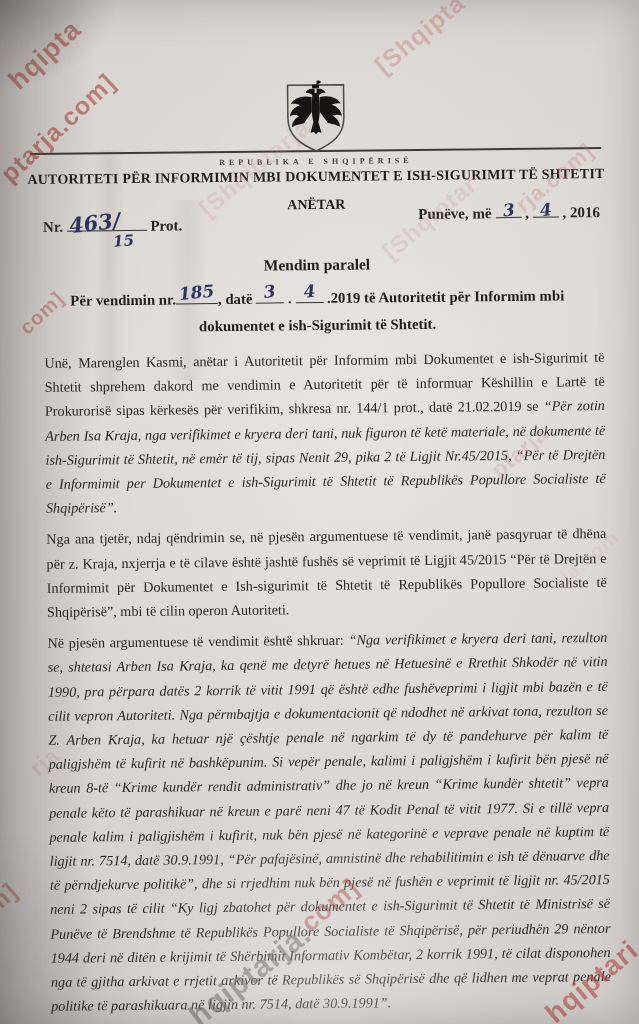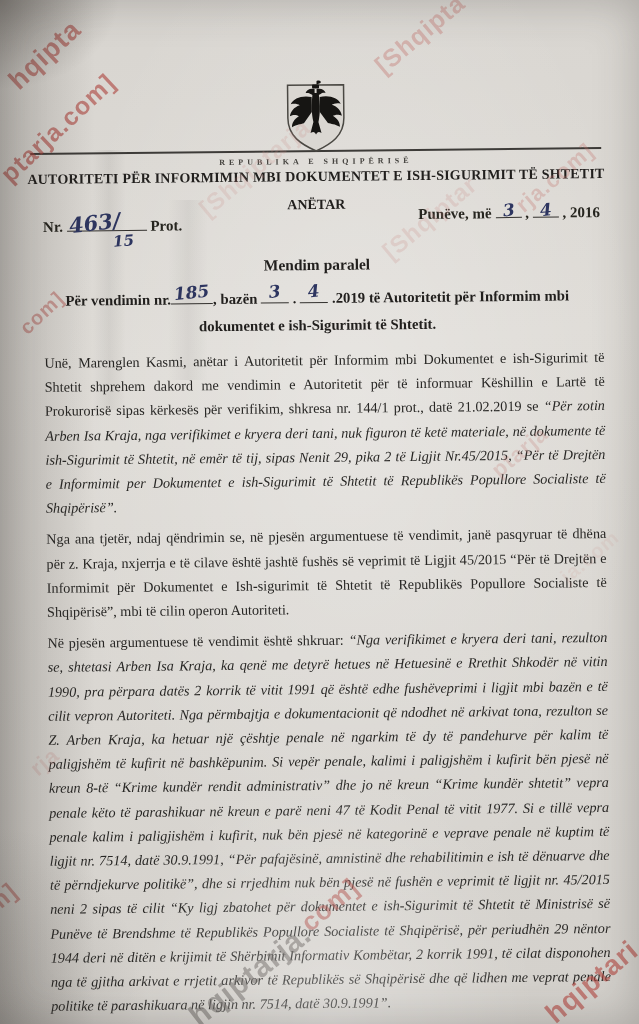--- a/index.html
+++ b/index.html
@@ -83,21 +83,21 @@
       <span>Prot.</span>
     </div>
 
     <div class="date-row">
       <span>Punëve, më </span><span class="u-blank w26"><span class="hw hw-d">3</span></span><span> , </span><span class="u-blank w26"><span class="hw hw-d">4</span></span><span> , 2016</span>
     </div>
 
     <div class="doc-title">Mendim paralel</div>
 
     <div class="subject">
-      <span>Për vendimin nr.</span><span class="u-blank w42"><span class="hw hw-s">185</span></span><span>, bazën </span><span class="u-blank w28"><span class="hw hw-s">3</span></span><span> . </span><span class="u-blank w28"><span class="hw hw-s">4</span></span><span> .2019 të Autoritetit për Informim mbi dokumentet e ish-Sigurimit të Shtetit.</span>
+      <span>Për vendimin nr.</span><span class="u-blank w42"><span class="hw hw-s">185</span></span><span>, datë </span><span class="u-blank w28"><span class="hw hw-s">3</span></span><span> . </span><span class="u-blank w28"><span class="hw hw-s">4</span></span><span> .2019 të Autoritetit për Informim mbi dokumentet e ish-Sigurimit të Shtetit.</span>
     </div>
 
     <div class="body-text" id="body-paragraphs">
         <p><span class="seg">Unë, Marenglen Kasmi, anëtar i Autoritetit për Informim mbi Dokumentet e ish-Sigurimit të Shtetit shprehem dakord me vendimin e Autoritetit për të informuar Këshillin e Lartë të Prokurorisë sipas kërkesës për verifikim, shkresa nr. 144/1 prot., datë 21.02.2019 se </span><span class="seg italic">“Për zotin Arben Isa Kraja, nga verifikimet e kryera deri tani, nuk figuron të ketë materiale, në dokumente të ish-Sigurimit të Shtetit, në emër të tij, sipas Nenit 29, pika 2 të Ligjit Nr.45/2015, “Për të Drejtën e Informimit per Dokumentet e ish-Sigurimit të Shtetit të Republikës Popullore Socialiste të Shqipërisë”.</span></p>
         <p><span class="seg">Nga ana tjetër, ndaj qëndrimin se, në pjesën argumentuese të vendimit, janë pasqyruar të dhëna për z. Kraja, nxjerrja e të cilave është jashtë fushës së veprimit të Ligjit 45/2015 “Për të Drejtën e Informimit për Dokumentet e Ish-sigurimit të Shtetit të Republikës Popullore Socialiste të Shqipërisë”, mbi të cilin operon Autoriteti.</span></p>
         <p><span class="seg">Në pjesën argumentuese të vendimit është shkruar: </span><span class="seg italic">“Nga verifikimet e kryera deri tani, rezulton se, shtetasi Arben Isa Kraja, ka qenë me detyrë hetues në Hetuesinë e Rrethit Shkodër në vitin 1990, pra përpara datës 2 korrik të vitit 1991 që është edhe fushëveprimi i ligjit mbi bazën e të cilit vepron Autoriteti. Nga përmbajtja e dokumentacionit që ndodhet në arkivat tona, rezulton se Z. Arben Kraja, ka hetuar një çështje penale në ngarkim të dy të pandehurve për kalim të paligjshëm të kufirit në bashkëpunim. Si vepër penale, kalimi i paligjshëm i kufirit bën pjesë në kreun 8-të “Krime kundër rendit administrativ” dhe jo në kreun “Krime kundër shtetit” vepra penale këto të parashikuar në kreun e parë neni 47 të Kodit Penal të vitit 1977. Si e tillë vepra penale kalim i paligjishëm i kufirit, nuk bën pjesë në kategorinë e veprave penale në kuptim të ligjit nr. 7514, datë 30.9.1991, “Për pafajësinë, amnistinë dhe rehabilitimin e ish të dënuarve dhe të përndjekurve politikë”, dhe si rrjedhim nuk bën pjesë në fushën e veprimit të ligjit nr. 45/2015 neni 2 sipas të cilit “Ky ligj zbatohet për dokumentet e ish-Sigurimit të Shtetit të Ministrisë së Punëve të Brendshme të Republikës Popullore Socialiste të Shqipërisë, për periudhën 29 nëntor 1944 deri në ditën e krijimit të Shërbimit Informativ Kombëtar, 2 korrik 1991, të cilat disponohen nga të gjitha arkivat e rrjetit arkivor të Republikës së Shqipërisë dhe që lidhen me veprat penale politike të parashikuara në ligjin nr. 7514, datë 30.9.1991”.</span></p>
       </div>
 
   </div>
 

